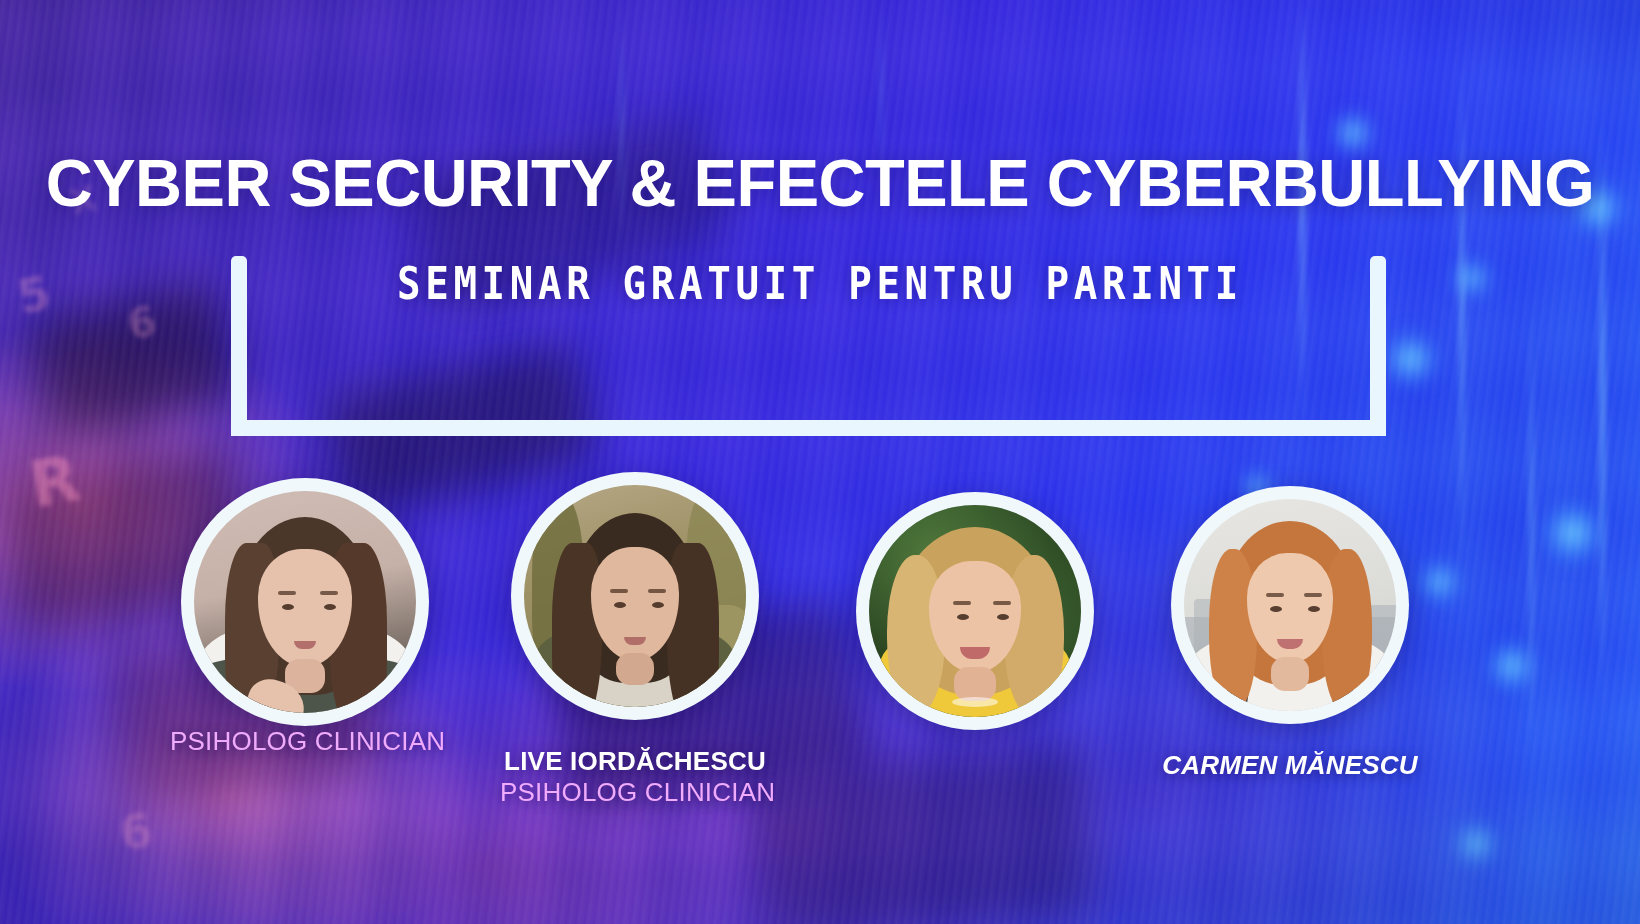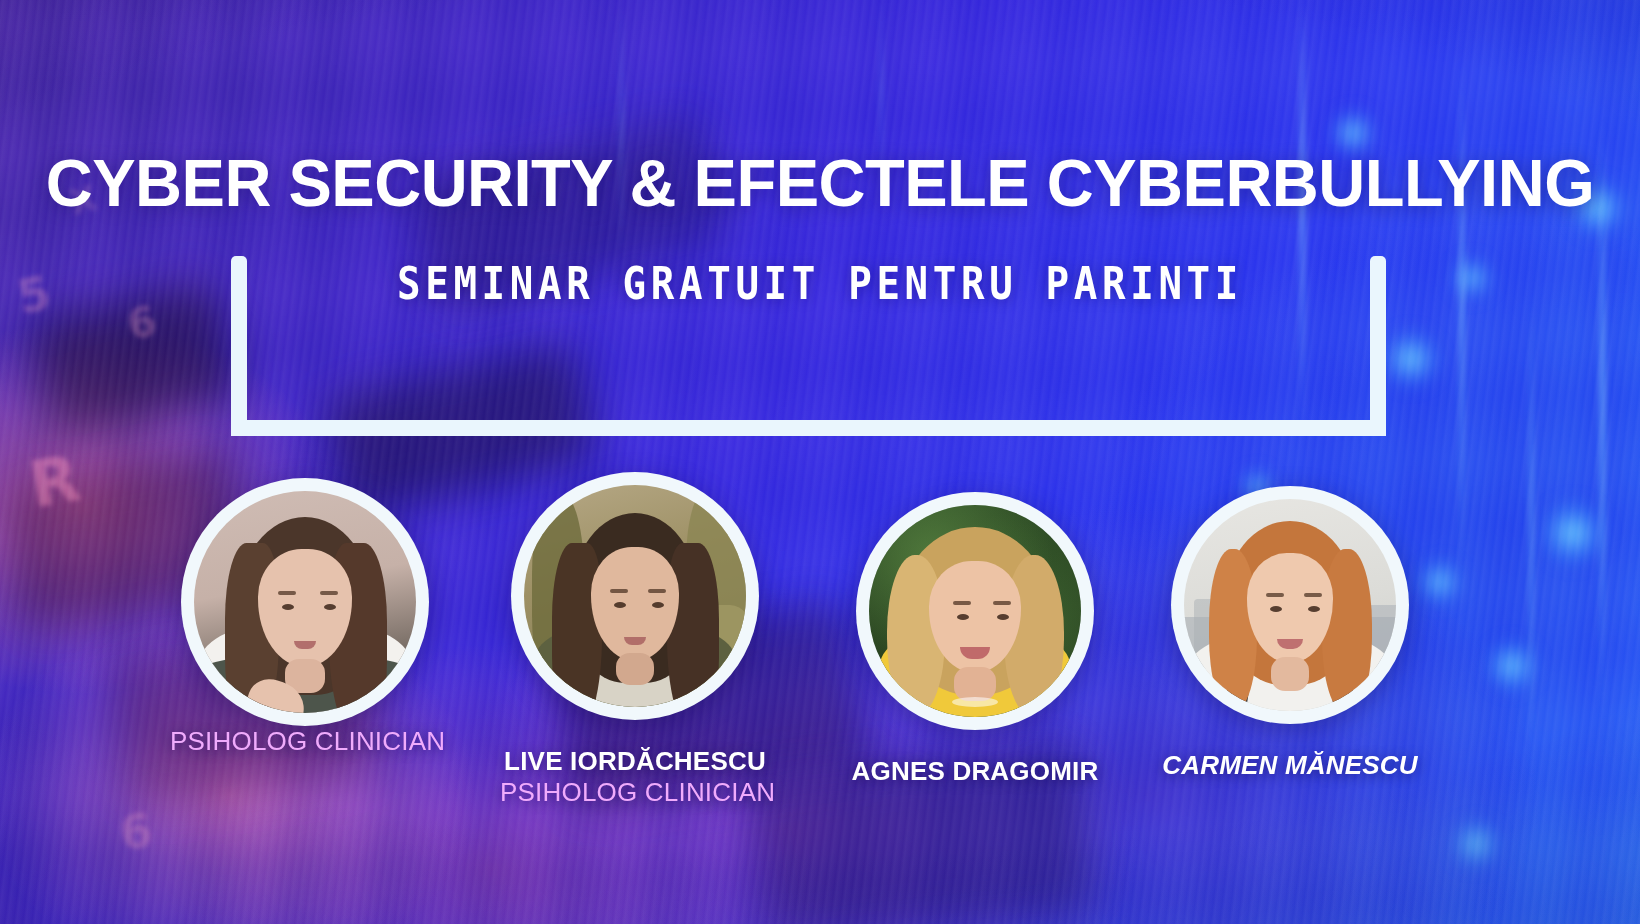--- a/index.html
+++ b/index.html
@@ -367,21 +367,20 @@
           <div class="f-face" style="top:56px; width:92px; height:112px; background:#edc3a5;"></div>
           <div class="brow" style="left:84px;  top:96px;"></div>
           <div class="brow" style="left:124px; top:96px;"></div>
           <div class="eye" style="left:88px;  top:109px;"></div>
           <div class="eye" style="left:128px; top:109px;"></div>
           <div class="mouth" style="top:142px; width:30px; height:12px; background:#c06a6a;"></div>
           <div class="f-neck" style="top:162px; width:42px; height:34px; background:#e2b294;"></div>
           <div class="f-extra" style="left:50%; top:192px; transform:translateX(-50%); width:46px; height:10px; background:rgba(255,255,255,.55); border-radius:50%;"></div>
         </div>
       </div>
-      <div class="sp-name">AGNES DRAGOMIR</div>
     </div>
 
     <div class="speaker sp4">
       <div class="avatar-ring">
         <div class="avatar-photo ph4">
           <div class="f-extra" style="left:0; top:118px; width:100%; height:50px; background:rgba(150,160,170,.45);"></div>
           <div class="f-extra" style="left:10px; top:100px; width:50px; height:70px; background:rgba(170,175,180,.5); border-radius:4px;"></div>
           <div class="f-extra" style="left:175px;top:106px; width:48px; height:64px; background:rgba(165,172,180,.5); border-radius:4px;"></div>
           <div class="f-body" style="bottom:0; width:200px; height:80px; background:#f2f1ee;"></div>
           <div class="f-extra" style="left:46px; bottom:0; width:22px; height:80px; background:#2d2f33; transform:rotate(9deg); border-radius:4px;"></div>

